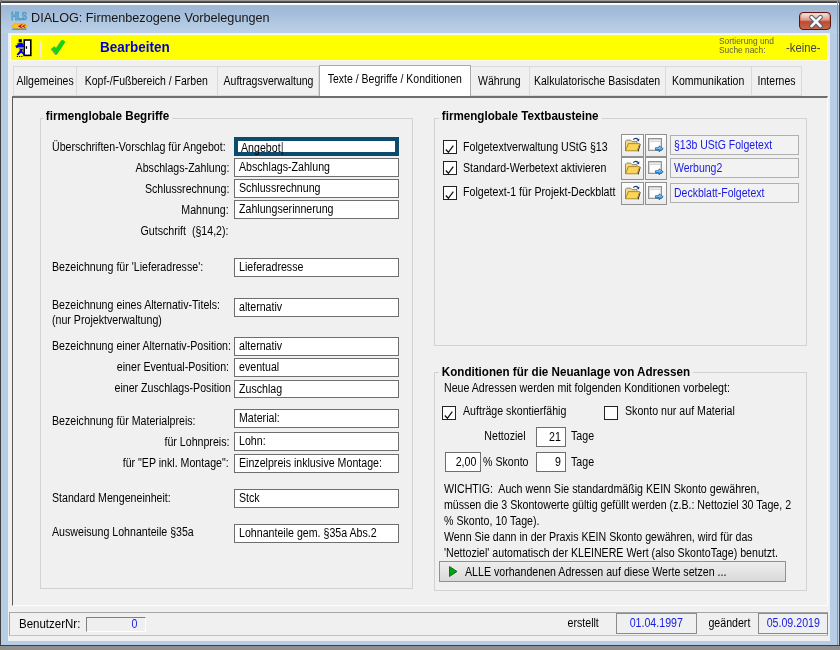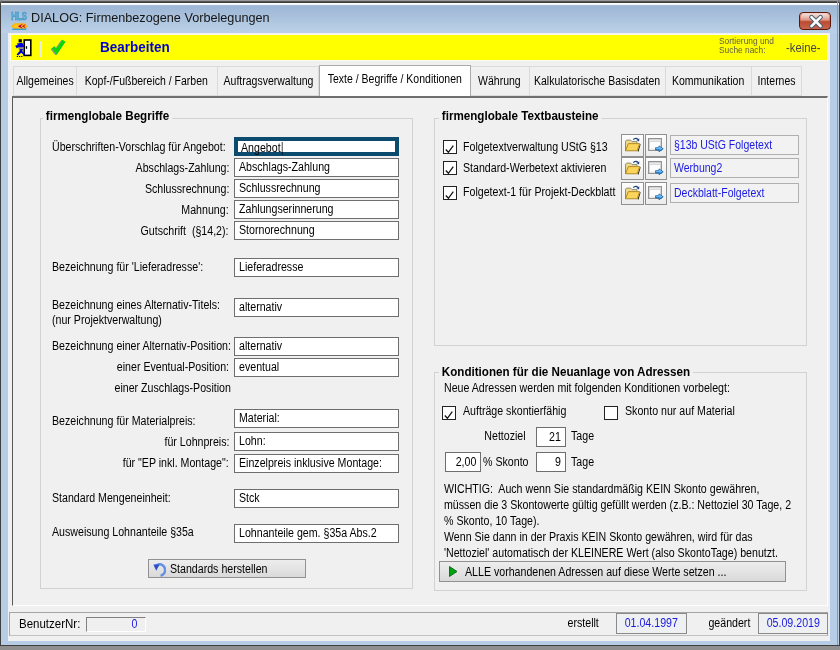--- a/index.html
+++ b/index.html
@@ -41,21 +41,21 @@
 .btn span { transform:scaleX(.85); transform-origin:0 50%; white-space:nowrap; }
 .ninp { position:absolute; height:20px; background:#fff; border:1px solid #6e6e6e; font-size:12.5px; color:#000; line-height:18px; text-align:right; padding-right:3.5px; }
 .ninp span { display:inline-block; transform:scaleX(.85); transform-origin:100% 50%; }
 #wichtig { position:absolute; left:443px; top:480.5px; font-size:12.5px; line-height:16px; color:#000; transform:scaleX(.85); transform-origin:0 0; white-space:nowrap; }
 
 #status { position:absolute; left:8px; top:612px; width:819px; height:24px; background:#f0f0f0; border:1px solid #a5a5a5; border-bottom-color:#c2c2c2; }
 .sfld { position:absolute; background:#efefef; font-size:12.5px; color:#1a1ae0; }
 .sfld span { display:inline-block; transform:scaleX(.85); }
 #bnf { left:85px; top:616.5px; width:60px; height:15px; border-top:1px solid #808080; border-left:1px solid #808080; border-bottom:1px solid #fff; border-right:1px solid #fff; text-align:right; padding-right:7px; line-height:12.5px; }
 #ef, #gf { top:613px; height:21px; border:1px solid #8a8a8a; text-align:center; line-height:19px; background:#eef0f2; }
-#ef { left:615px; width:71px; } #gf { left:757px; width:70px; }
+#ef { left:615px; width:81px; } #gf { left:757px; width:70px; }
 </style>
 </head>
 <body>
 <div id="win">
   <div id="titlebar">
     <svg id="hlsicon" style="position:absolute;left:10px;top:11px" width="17" height="19" viewBox="0 0 17 19">
       <text x="0.2" y="9" font-family="Liberation Sans" font-size="10" font-weight="bold" fill="#5cbce6" stroke="#2a7ca8" stroke-width="0.4" textLength="15.8" lengthAdjust="spacingAndGlyphs">HLS</text>
       <polygon points="0,15.3 3.5,12.3 13.5,12.3 17,15.3 13.5,18.3 3.5,18.3" fill="#ffb400"></polygon>
       <polygon points="2,15.3 4,13.6 13,13.6 15,15.3 13,17 4,17" fill="#ffd24a" opacity="0.5"></polygon>
       <path d="M12.2 12.6 L6.8 15.3 L12.2 18 L9.8 15.3 Z" fill="#c40432"></path>
@@ -142,38 +142,31 @@
   <div class="lbl" style="left:51px;top:414px;">Bezeichnung für Materialpreis:</div>
   <div class="lblr" style="right:610px;top:435px;">für Lohnpreis:</div>
   <div class="lblr" style="right:610px;top:456px;">für "EP inkl. Montage":</div>
   <div class="lbl" style="left:51px;top:491px;">Standard Mengeneinheit:</div>
   <div class="lbl" style="left:51px;top:525px;">Ausweisung Lohnanteile §35a</div>
 
   <div class="inp focus" style="top:137px;"><span>Angebot<span class="caret"></span></span></div>
   <div class="inp" style="top:158px;"><span>Abschlags-Zahlung</span></div>
   <div class="inp" style="top:179px;"><span>Schlussrechnung</span></div>
   <div class="inp" style="top:200px;"><span>Zahlungserinnerung</span></div>
-  <div class="inp" style="top:221px;"><span>Stornorechnung</span></div>
   <div class="inp" style="top:258px;"><span>Lieferadresse</span></div>
   <div class="inp" style="top:298px;"><span>alternativ</span></div>
   <div class="inp" style="top:337px;"><span>alternativ</span></div>
   <div class="inp" style="top:358px;"><span>eventual</span></div>
+  <div class="inp" style="top:379.5px;"><span>Zuschlag</span></div>
   <div class="inp" style="top:409px;"><span>Material:</span></div>
   <div class="inp" style="top:432px;"><span>Lohn:</span></div>
   <div class="inp" style="top:454px;"><span>Einzelpreis inklusive Montage:</span></div>
   <div class="inp" style="top:489px;"><span>Stck</span></div>
   <div class="inp" style="top:524px;"><span>Lohnanteile gem. §35a Abs.2</span></div>
 
-  <div class="btn" style="left:146.5px;top:559px;width:158.5px;height:19px;">
-    <svg style="margin-left:4px" width="13" height="16" viewBox="0 0 13 16">
-      <path d="M7.6 14.7 C10.8 13.9 12.5 11 12 8 C11.4 4.7 8.4 2.7 5.3 3.5 C4 3.8 2.9 4.6 2.2 5.7" fill="none" stroke="#638fe4" stroke-width="2.5"></path>
-      <polygon points="0.4,3.6 6.6,3.6 3.2,9.8" fill="#2b50c8"></polygon>
-    </svg>
-    <span style="margin-left:4px">Standards herstellen</span>
-  </div>
 
   <div class="gb" style="left:433px;top:117.5px;width:373px;height:228.5px;"></div>
   <div class="gbt" style="left:437.8px;top:108.5px;">firmenglobale Textbausteine</div>
 
   <div class="cb" style="left:441.5px;top:140px;"><svg width="11" height="11" viewBox="0 0 11 11">
         <path d="M1.8 5.5 L4.4 8.3 L9.3 1.6" fill="none" stroke="#111" stroke-width="1.3"></path>
       </svg></div>
   <div class="cb" style="left:441.5px;top:161px;"><svg width="11" height="11" viewBox="0 0 11 11">
         <path d="M1.8 5.5 L4.4 8.3 L9.3 1.6" fill="none" stroke="#111" stroke-width="1.3"></path>
       </svg></div>

